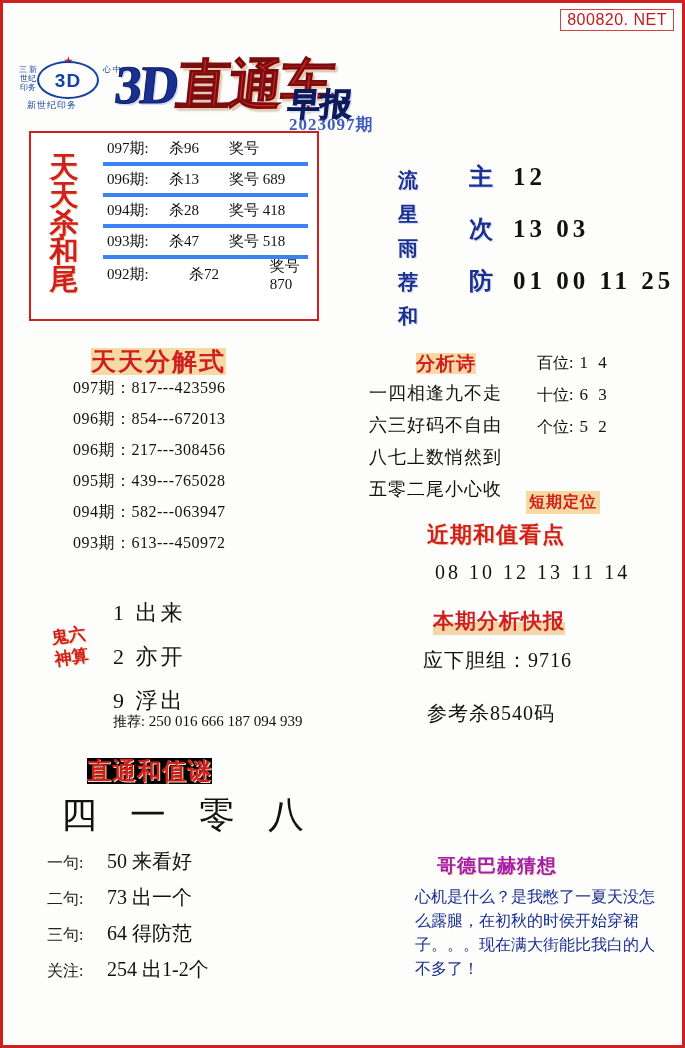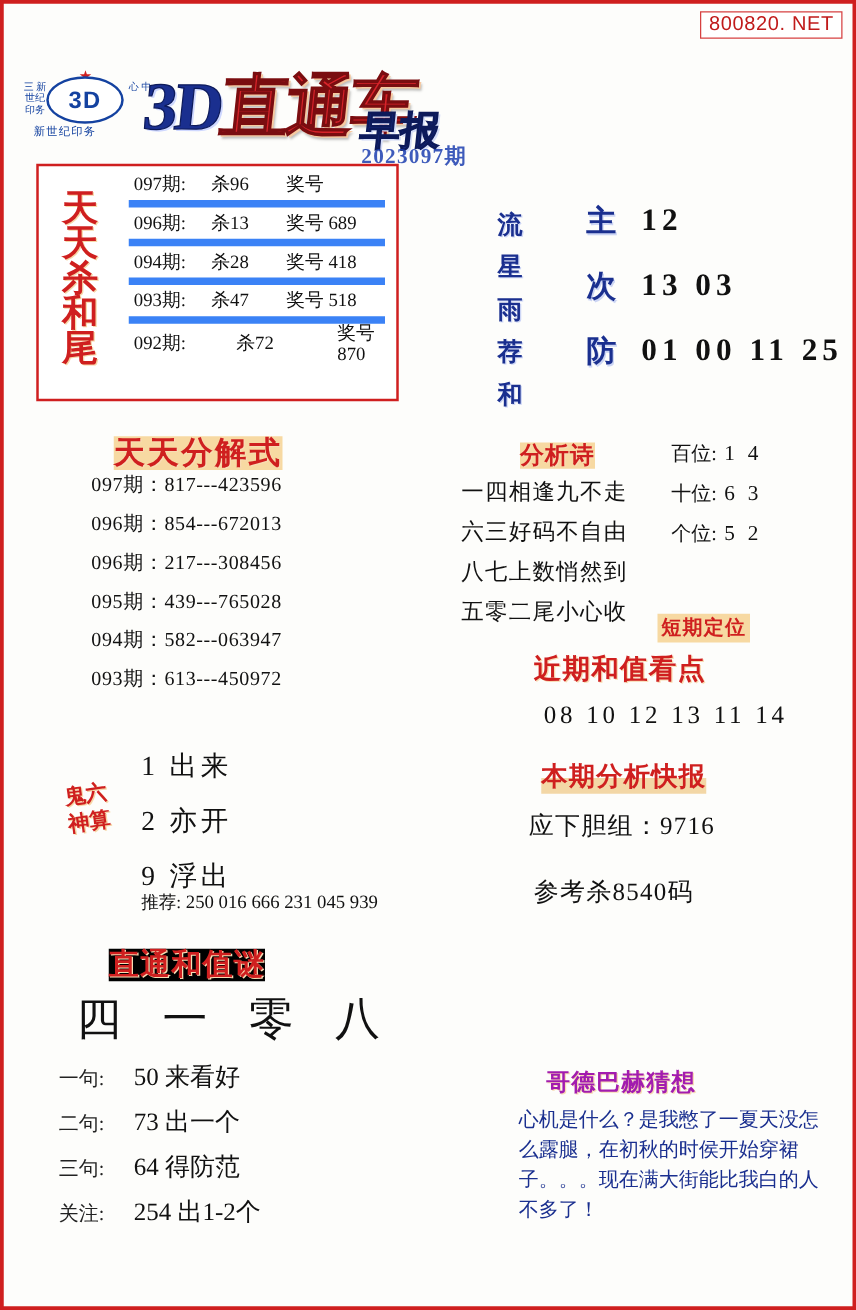--- a/index.html
+++ b/index.html
@@ -118,21 +118,21 @@
     text-shadow:1px 1px 0 #f6d7a8;
   }
   .kill-list {
     position:absolute; left:100px; top:132px;
     width:205px;
   }
   .kill-row {
     height:31px;
     display:flex;
     align-items:center;
-    border-bottom:6px solid #3b82f6;
+    border-bottom:4px solid #3b82f6;
     font-size:15px;
     color:#111;
     padding-left:4px;
   }
   .kill-row:last-child { border-bottom:none;gap:40px; }
   .kill-row .issue { width:62px; }
   .kill-row .kill { width:60px; }
   .kill-row .prize { }
 
   
@@ -327,21 +327,21 @@
   </div>
 
   <div class="ghost-title">鬼六神算</div>
   <div class="ghost-lines">
     <div class="ghost-row">1 出来</div>
     <div class="ghost-row">2 亦开</div>
     <div class="ghost-row">9 浮出</div>
   </div>
   <div class="ghost-rec">
     <span class="lbl">推荐:</span>
-    <span>250 016 666 231 045 939</span>
+    <span>250 016 666 187 094 939</span>
   </div>
 
   <div class="riddle-title">
     <span class="hl">直通和值谜</span>
   </div>
   <div class="riddle-big">四 一 零 八</div>
   <div class="riddle-rows">
     <div class="riddle-row">
       <span class="lbl">一句:</span>
       <span class="val">50 来看好</span>

